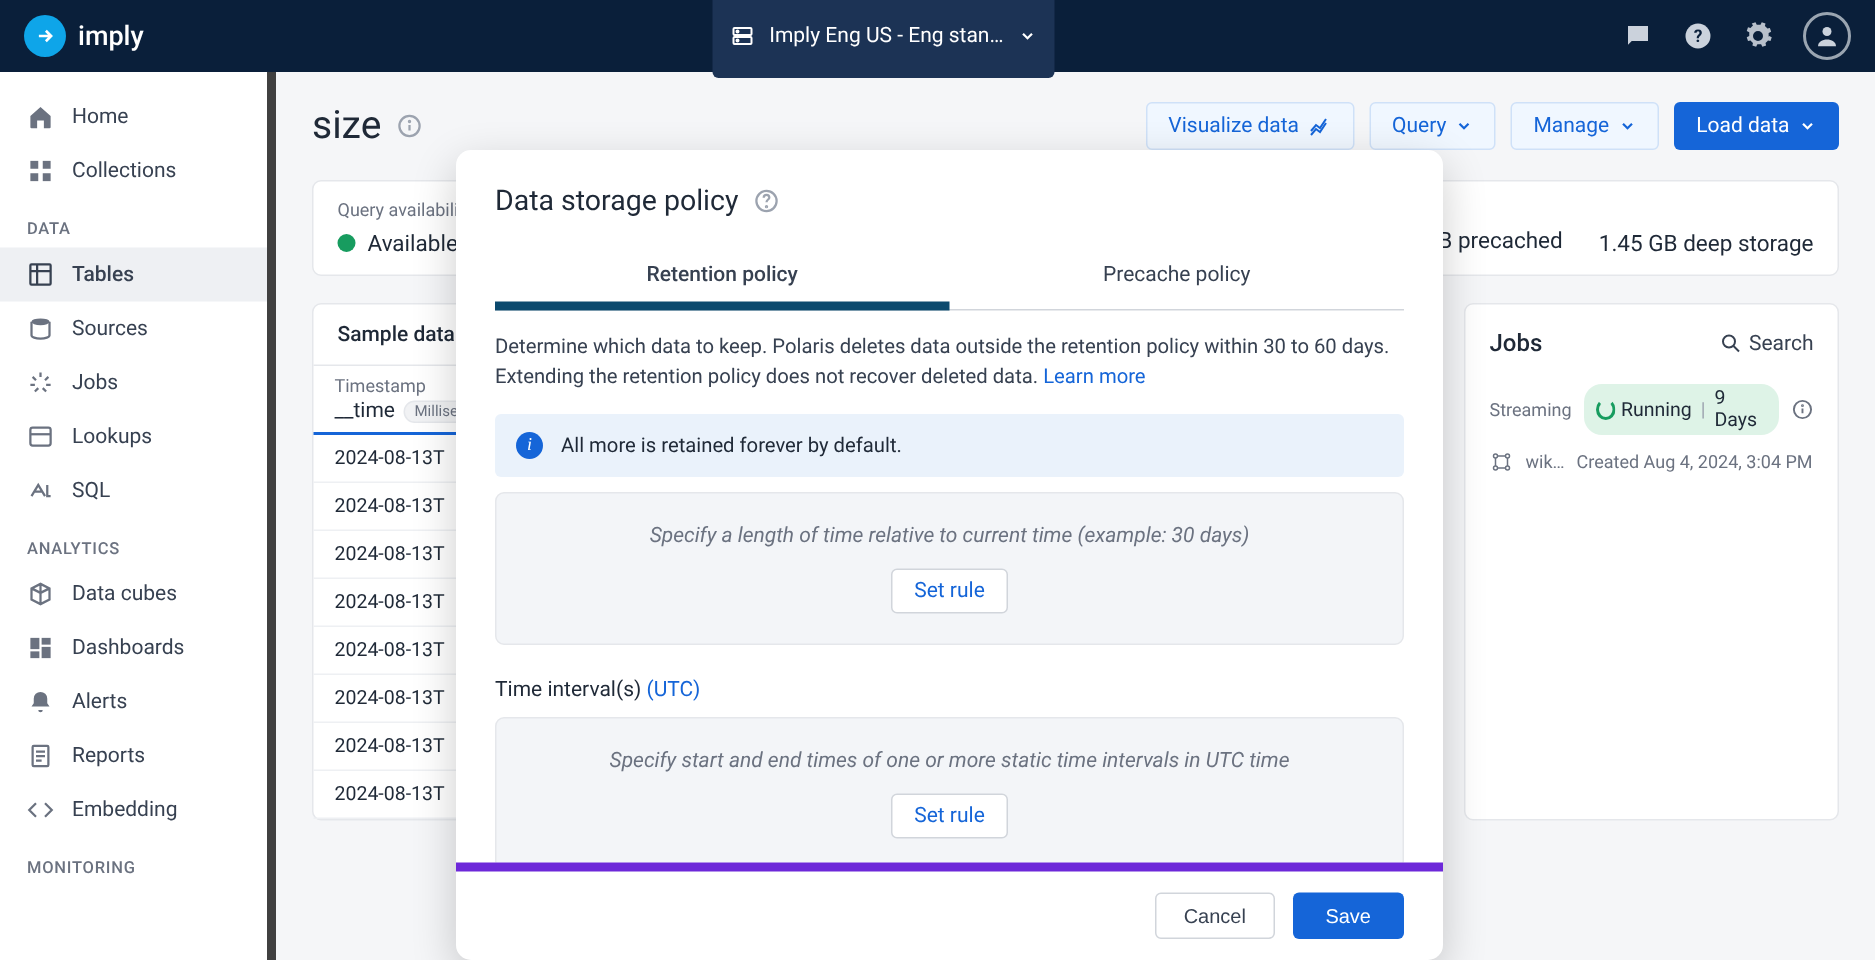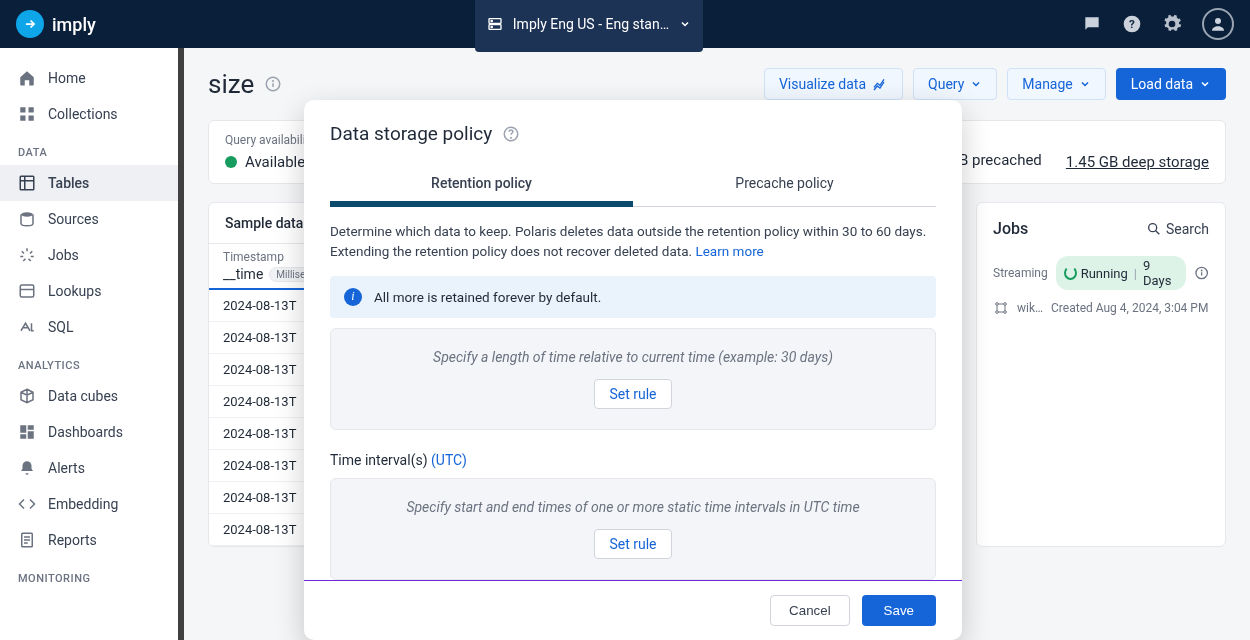--- a/index.html
+++ b/index.html
@@ -398,21 +398,21 @@
       border: 1px solid #d1d5db;
       color: #1565d8;
       padding: 6px 14px;
       border-radius: 4px;
       margin-top: 14px;
       display: inline-block;
       cursor: pointer;
       font-size: 14px;
     }
     .modal-footer {
-      border-top: 1px solid #6d28d9;
+      border-top: 6px solid #6d28d9;
       padding: 14px 26px;
       display: flex;
       justify-content: flex-end;
       gap: 12px;
     }
     .btn-cancel {
       background: #fff;
       border: 1px solid #d1d5db;
       color: #374151;
       padding: 7px 18px;
@@ -578,35 +578,35 @@
       <span class="nav-icon">
           <svg width="18" height="18" viewBox="0 0 24 24" fill="#6b7280">
             <path d="M12 3a6 6 0 00-6 6v4l-2 3h16l-2-3V9a6 6 0 00-6-6zM10 19a2 2 0 004 0"></path>
           </svg>
         </span>
       <span>Alerts</span>
     </div>
     <div class="nav-item">
       <span class="nav-icon">
           <svg width="18" height="18" viewBox="0 0 24 24" fill="none" stroke="#6b7280" stroke-width="2">
-            <path d="M8 6l-6 6 6 6M16 6l6 6-6 6"></path>
-          </svg>
-        </span>
-      <span>Embedding</span>
-    </div>
-    <div class="nav-item">
-      <span class="nav-icon">
-          <svg width="18" height="18" viewBox="0 0 24 24" fill="none" stroke="#6b7280" stroke-width="2">
             <rect x="5" y="3" width="14" height="18" rx="1"></rect>
             <line x1="8" y1="8" x2="16" y2="8"></line>
             <line x1="8" y1="12" x2="16" y2="12"></line>
             <line x1="8" y1="16" x2="13" y2="16"></line>
           </svg>
         </span>
       <span>Reports</span>
+    </div>
+    <div class="nav-item">
+      <span class="nav-icon">
+          <svg width="18" height="18" viewBox="0 0 24 24" fill="none" stroke="#6b7280" stroke-width="2">
+            <path d="M8 6l-6 6 6 6M16 6l6 6-6 6"></path>
+          </svg>
+        </span>
+      <span>Embedding</span>
     </div>
 
     <div class="nav-section">MONITORING</div>
   </div>
 
   <div class="content">
     <div class="page-header">
       <div class="page-title">size</div>
       <span>
         <svg width="18" height="18" viewBox="0 0 24 24" fill="none" stroke="#9ca3af" stroke-width="2">
@@ -650,21 +650,21 @@
         <div class="stats-value">
           <span class="dot-green"></span>
           <span>Available</span>
         </div>
       </div>
       <div class="stats-card size-card">
         <div class="size-col">
           <div class="stats-label">Size</div>
           <div class="size-val">166 MB precached</div>
         </div>
-        <div class="size-col" style="padding-top:16px;text-decoration:underline;">
+        <div class="size-col" style="padding-top:16px;">
           <div class="size-val">1.45 GB deep storage</div>
         </div>
       </div>
     </div>
 
     <div class="panel-row">
       <div class="sample-panel">
         <div class="sample-header">Sample data</div>
         <div class="table-head">
           <div>Timestamp</div>

